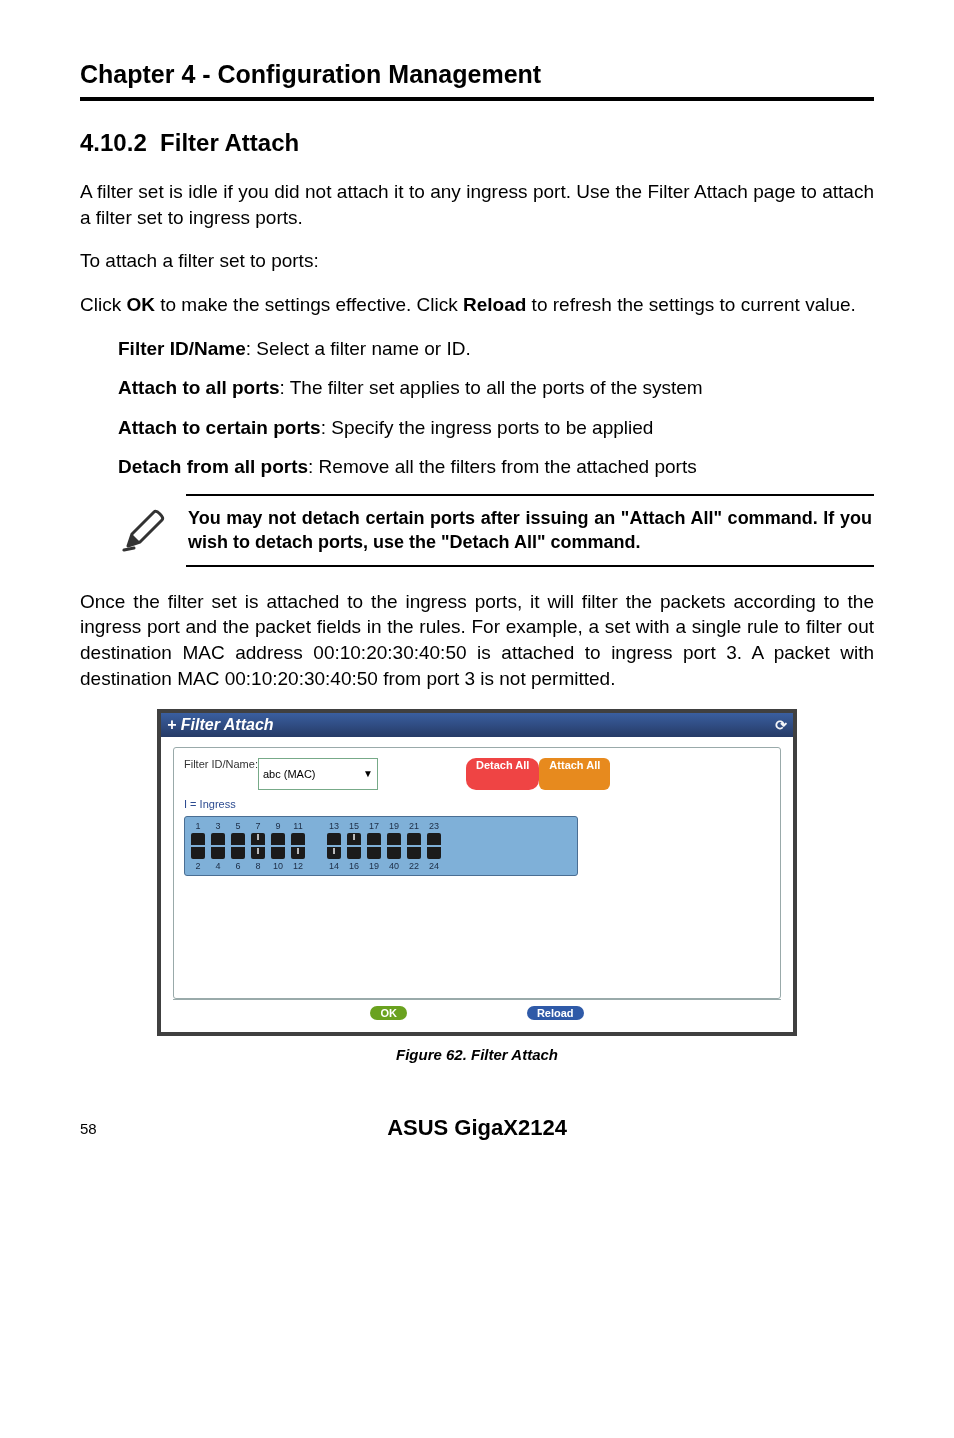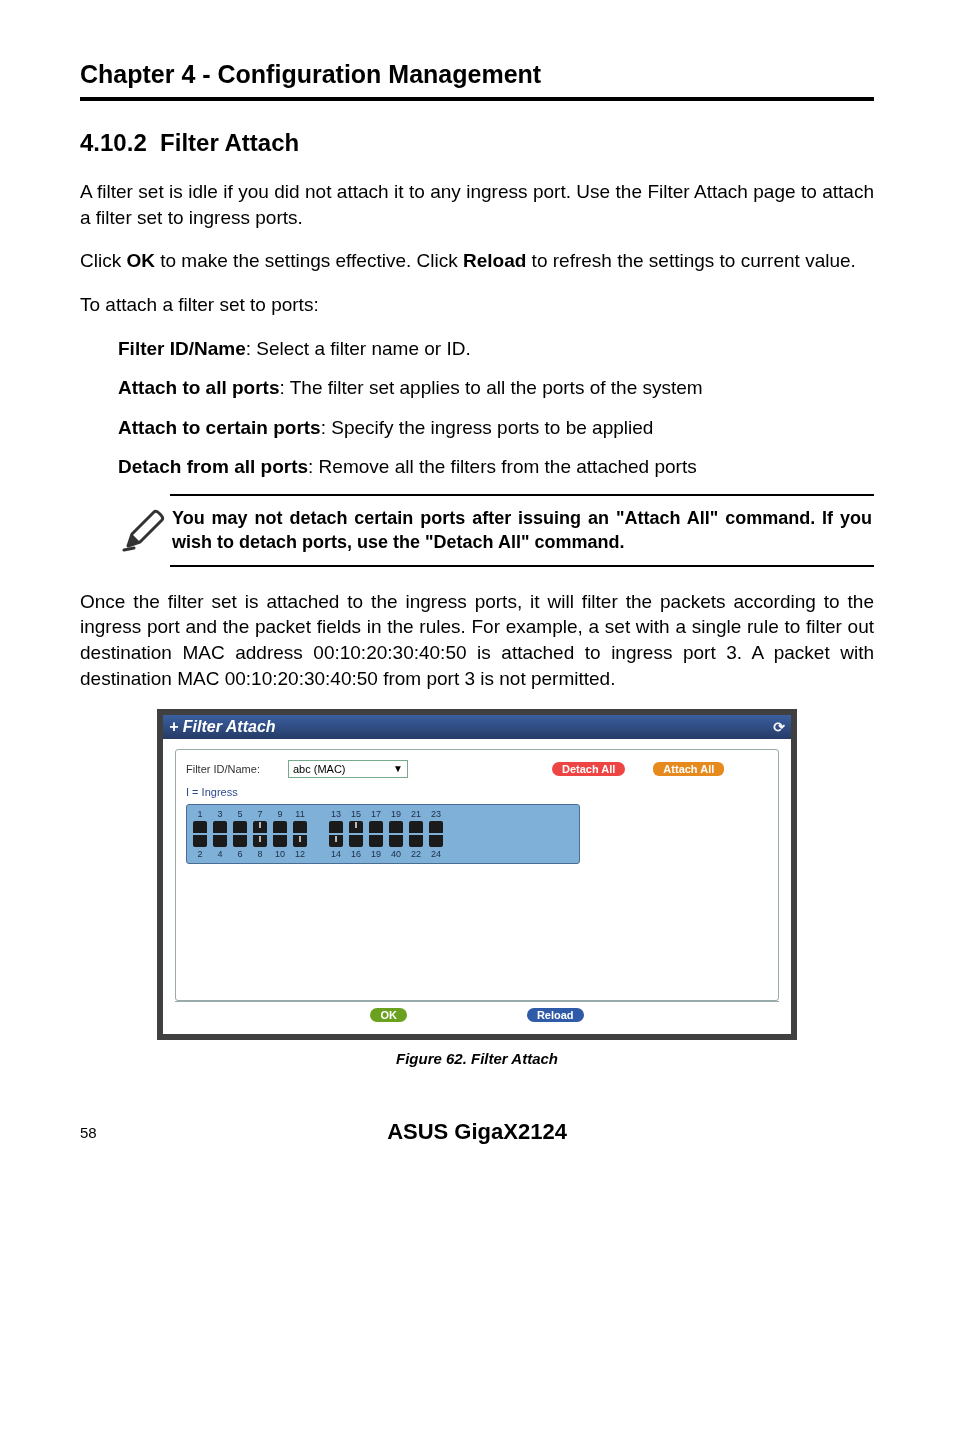--- a/index.html
+++ b/index.html
@@ -40,20 +40,21 @@
     margin-left: 38px;
   }
   .indent-list .body-text {
     margin-bottom: 14px;
     text-align: left;
   }
   .note-row {
     display: flex;
     align-items: flex-start;
     margin: 6px 0 22px 40px;
+    gap: 16px;
   }
   .note-icon {
     width: 50px;
     flex: 0 0 50px;
     padding-top: 12px;
   }
   .note-box {
     flex: 1;
     border-top: 2px solid #000;
     border-bottom: 2px solid #000;
@@ -63,21 +64,21 @@
     line-height: 1.35;
     text-align: justify;
   }
 
   
   .figure-wrap {
     margin: 10px auto 6px auto;
     width: 640px;
   }
   .app-window {
-    border: 6px solid #404040;
+    border: 4px solid #404040;
     background: #fff;
     font-family: Tahoma, Verdana, sans-serif;
     font-size: 11px;
   }
   .title-bar {
     background: linear-gradient(#3a5fa0, #263b66);
     color: #fff;
     display: flex;
     justify-content: space-between;
     align-items: center;
@@ -96,32 +97,31 @@
   }
   .panel {
     border: 1px solid #9aa;
     border-radius: 3px;
     padding: 10px 10px 30px 10px;
     position: relative;
     min-height: 210px;
   }
   .top-row {
     display: flex;
-    align-items: center;
-    gap: 28px;
+    gap: 0;
     margin-bottom: 8px;
   }
   .label { color: #333; }
   .select {
     display: inline-flex;
     align-items: center;
     justify-content: space-between;
     border: 1px solid #7a8;
     background: #fff;
-    padding: 1px 4px;
+    padding: 15px 4px;
     width: 120px;
     height: 18px;
     box-sizing: border-box;
   }
   .select .arrow {
     font-size: 10px;
     line-height: 1;
   }
   .pill-btn {
     display: inline-block;
@@ -226,25 +226,25 @@
   <div class="chapter-title">Chapter 4 - Configuration Management</div>
   <hr class="hr-thick">
 
   <h2 class="section-heading">
     <span>4.10.2</span>&nbsp;
     <span>Filter Attach</span>
   </h2>
 
   <p class="body-text">A filter set is idle if you did not attach it to any ingress port. Use the Filter Attach page to attach a filter set to ingress ports.</p>
 
+  <p class="body-text">To attach a filter set to ports:</p>
+
   <p class="body-text">
     <span>Click </span><span class="bold">OK</span><span> to make the settings effective. Click </span><span class="bold">Reload</span><span> to refresh the settings to current value.</span>
   </p>
-
-  <p class="body-text">To attach a filter set to ports:</p>
 
   <div class="indent-list">
     <p class="body-text"><span class="bold">Filter ID/Name</span><span>: Select a filter name or ID.</span></p>
     <p class="body-text"><span class="bold">Attach to all ports</span><span>: The filter set applies to all the ports of the system</span></p>
     <p class="body-text"><span class="bold">Attach to certain ports</span><span>: Specify the ingress ports to be applied</span></p>
     <p class="body-text"><span class="bold">Detach from all ports</span><span>: Remove all the filters from the attached ports</span></p>
   </div>
 
   <div class="note-row">
     <div class="note-icon">

